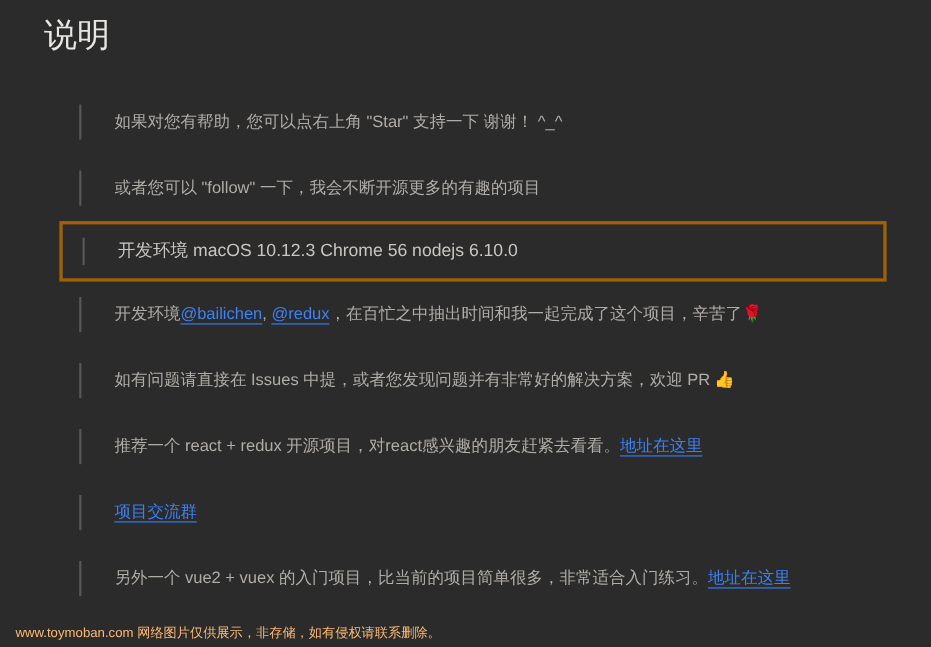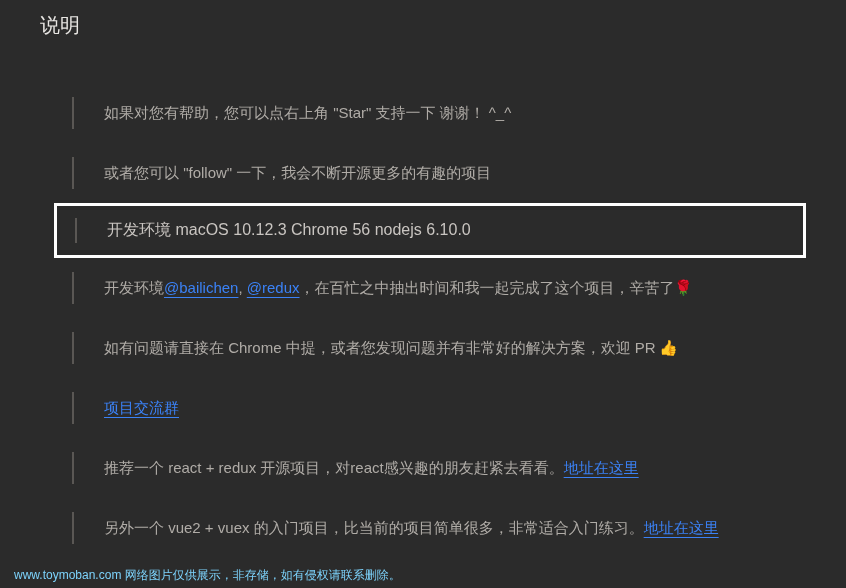--- a/index.html
+++ b/index.html
@@ -13,24 +13,24 @@
       background: #2b2b2b;
       font-family: -apple-system, BlinkMacSystemFont, "Segoe UI", Helvetica, Arial, sans-serif;
       color: #c9c5c1;
       overflow: hidden;
       position: relative;
     }
     .container {
       padding: 12px 40px 0 40px;
     }
     .heading {
-      font-size: 20px;
+      font-size: 30px;
       font-weight: 500;
       color: #e8e6e3;
-      margin-bottom: 44px;
+      margin-bottom: 28px;
     }
     .list {
       list-style: none;
       padding-left: 32px;
     }
     .list-item {
       position: relative;
       padding: 18px 0 18px 32px;
       line-height: 1.6;
       font-size: 15px;
@@ -39,21 +39,21 @@
     .list-item::before {
       content: "";
       position: absolute;
       left: 0;
       top: 14px;
       bottom: 14px;
       width: 2px;
       background: #5a5754;
     }
     .highlight-box {
-      border: 3px solid #ffffff;
+      border: 3px solid #a16207;
       padding: 14px 18px 14px 14px;
       margin-left: -18px;
     }
     .highlight-box .list-item-inner {
       position: relative;
       padding-left: 36px;
     }
     .highlight-box .list-item-inner::before {
       content: "";
       position: absolute;
@@ -68,21 +68,21 @@
       text-decoration: underline;
       text-underline-offset: 4px;
       text-decoration-thickness: 1px;
     }
     .emoji { font-style: normal; }
     .footer-note {
       position: absolute;
       bottom: 4px;
       left: 14px;
       font-size: 12px;
-      color: #7dd3fc;
+      color: #fdba74;
     }
   </style>
 </head>
 <body>
 
 <div class="container">
   <h1 class="heading">说明</h1>
 
   <ul class="list">
 
@@ -98,29 +98,29 @@
       <div class="list-item-inner">
         <span>开发环境 macOS 10.12.3  Chrome 56  nodejs 6.10.0</span>
       </div>
     </li>
 
     <li class="list-item">
       <span>开发环境</span><a href="#" class="link">@bailichen</a><span>, </span><a href="#" class="link">@redux</a><span>，在百忙之中抽出时间和我一起完成了这个项目，辛苦了</span><span class="emoji">🌹</span>
     </li>
 
     <li class="list-item">
-      <span>如有问题请直接在 Chrome 中提，或者您发现问题并有非常好的解决方案，欢迎 PR </span><span class="emoji">👍</span>
+      <span>如有问题请直接在 Issues 中提，或者您发现问题并有非常好的解决方案，欢迎 PR </span><span class="emoji">👍</span>
+    </li>
+
+    <li class="list-item">
+      <span>推荐一个 react + redux 开源项目，对react感兴趣的朋友赶紧去看看。</span><a href="#" class="link">地址在这里</a>
     </li>
 
     <li class="list-item">
       <a href="#" class="link">项目交流群</a>
-    </li>
-
-    <li class="list-item">
-      <span>推荐一个 react + redux 开源项目，对react感兴趣的朋友赶紧去看看。</span><a href="#" class="link">地址在这里</a>
     </li>
 
     <li class="list-item">
       <span>另外一个 vue2 + vuex 的入门项目，比当前的项目简单很多，非常适合入门练习。</span><a href="#" class="link">地址在这里</a>
     </li>
 
   </ul>
 </div>
 
 <div class="footer-note">www.toymoban.com  网络图片仅供展示，非存储，如有侵权请联系删除。</div>

